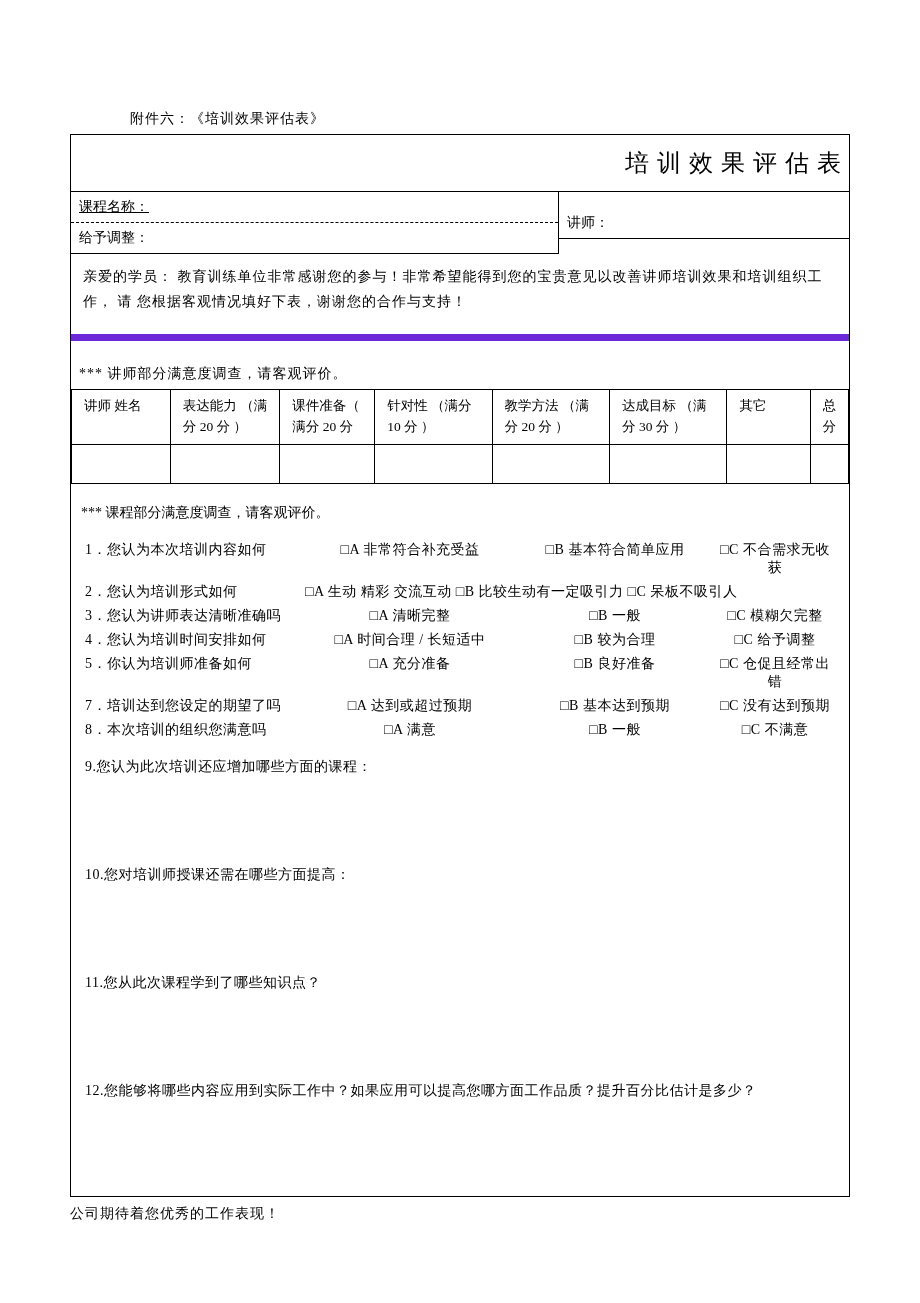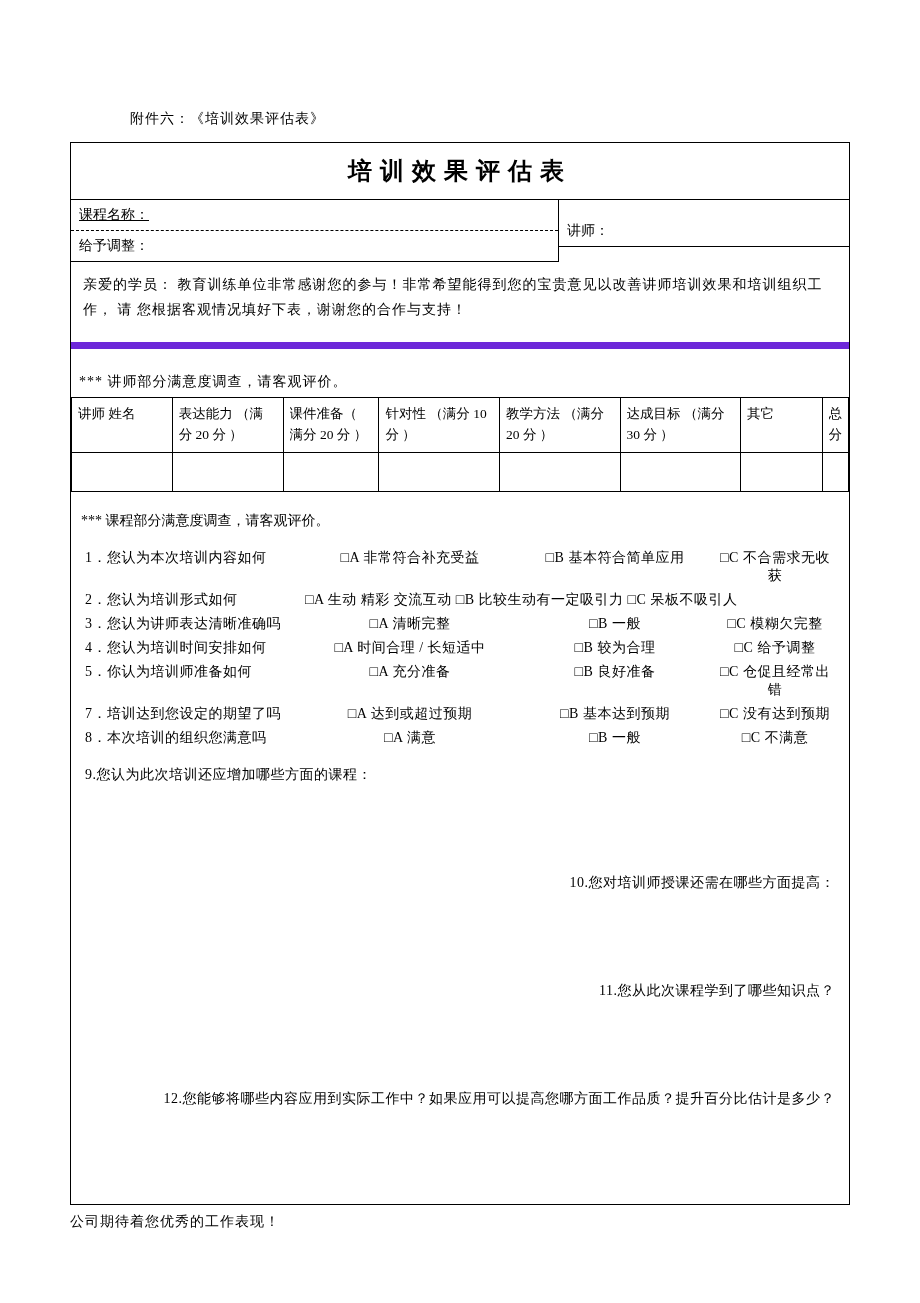--- a/index.html
+++ b/index.html
@@ -9,31 +9,31 @@
     font-family: "SimSun", "宋体", serif;
     font-size: 14px;
     color: #000;
     width: 920px;
   }
   .page {
     padding: 110px 70px 60px 70px;
   }
   .attachment {
     margin-left: 60px;
-    margin-bottom: 14px;
+    margin-bottom: 6px;
     letter-spacing: 1px;
   }
   .outer {
     border: 1px solid #000;
   }
   .title {
-    text-align: center;
+    text-align: right;
     padding: 12px 0;
     font-size: 24px;
-    font-weight: bold;
+    font-weight: normal;
     letter-spacing: 8px;
     border-bottom: 1px solid #000;
   }
   .row {
     display: flex;
   }
   .row .left {
     flex: 1;
     border-right: 1px solid #000;
   }
@@ -59,21 +59,21 @@
   .section-head {
     padding: 24px 8px 6px 8px;
     letter-spacing: 1px;
   }
   table.score {
     width: 100%;
     border-collapse: collapse;
   }
   table.score th, table.score td {
     border: 1px solid #000;
-    padding: 6px 6px;
+    padding: 6px 12px;
     font-weight: normal;
     font-size: 13.5px;
     text-align: left;
     vertical-align: top;
     line-height: 1.5;
   }
   table.score th {
     height: 42px;
   }
   table.score .h-clip {
@@ -107,21 +107,20 @@
   .opt-b { width: 200px; }
   .opt-c { flex: 1; }
   .q-full {
     padding-left: 14px;
     margin-top: 16px;
     letter-spacing: 0.5px;
   }
   .open-q {
     padding: 90px 14px 0 14px;
     letter-spacing: 0.5px;
-    text-align: right;
   }
   .open-q.tall {
     padding-top: 90px;
   }
   .open-q.last {
     padding-bottom: 96px;
   }
   .footer {
     margin-top: 8px;
     letter-spacing: 1px;

